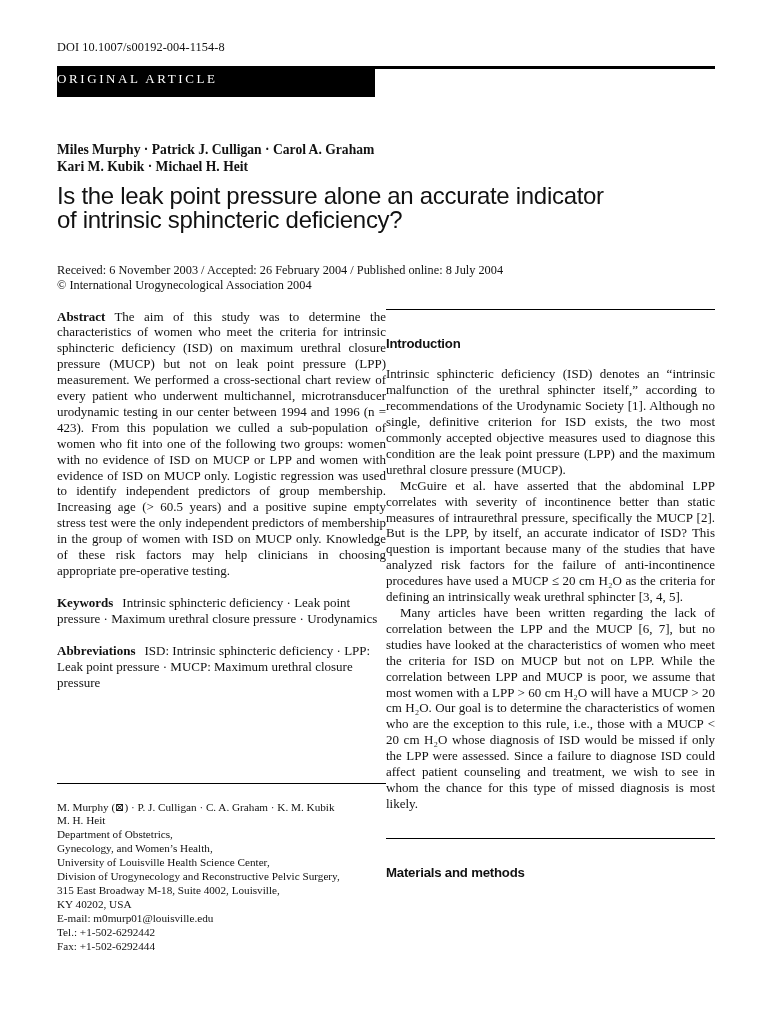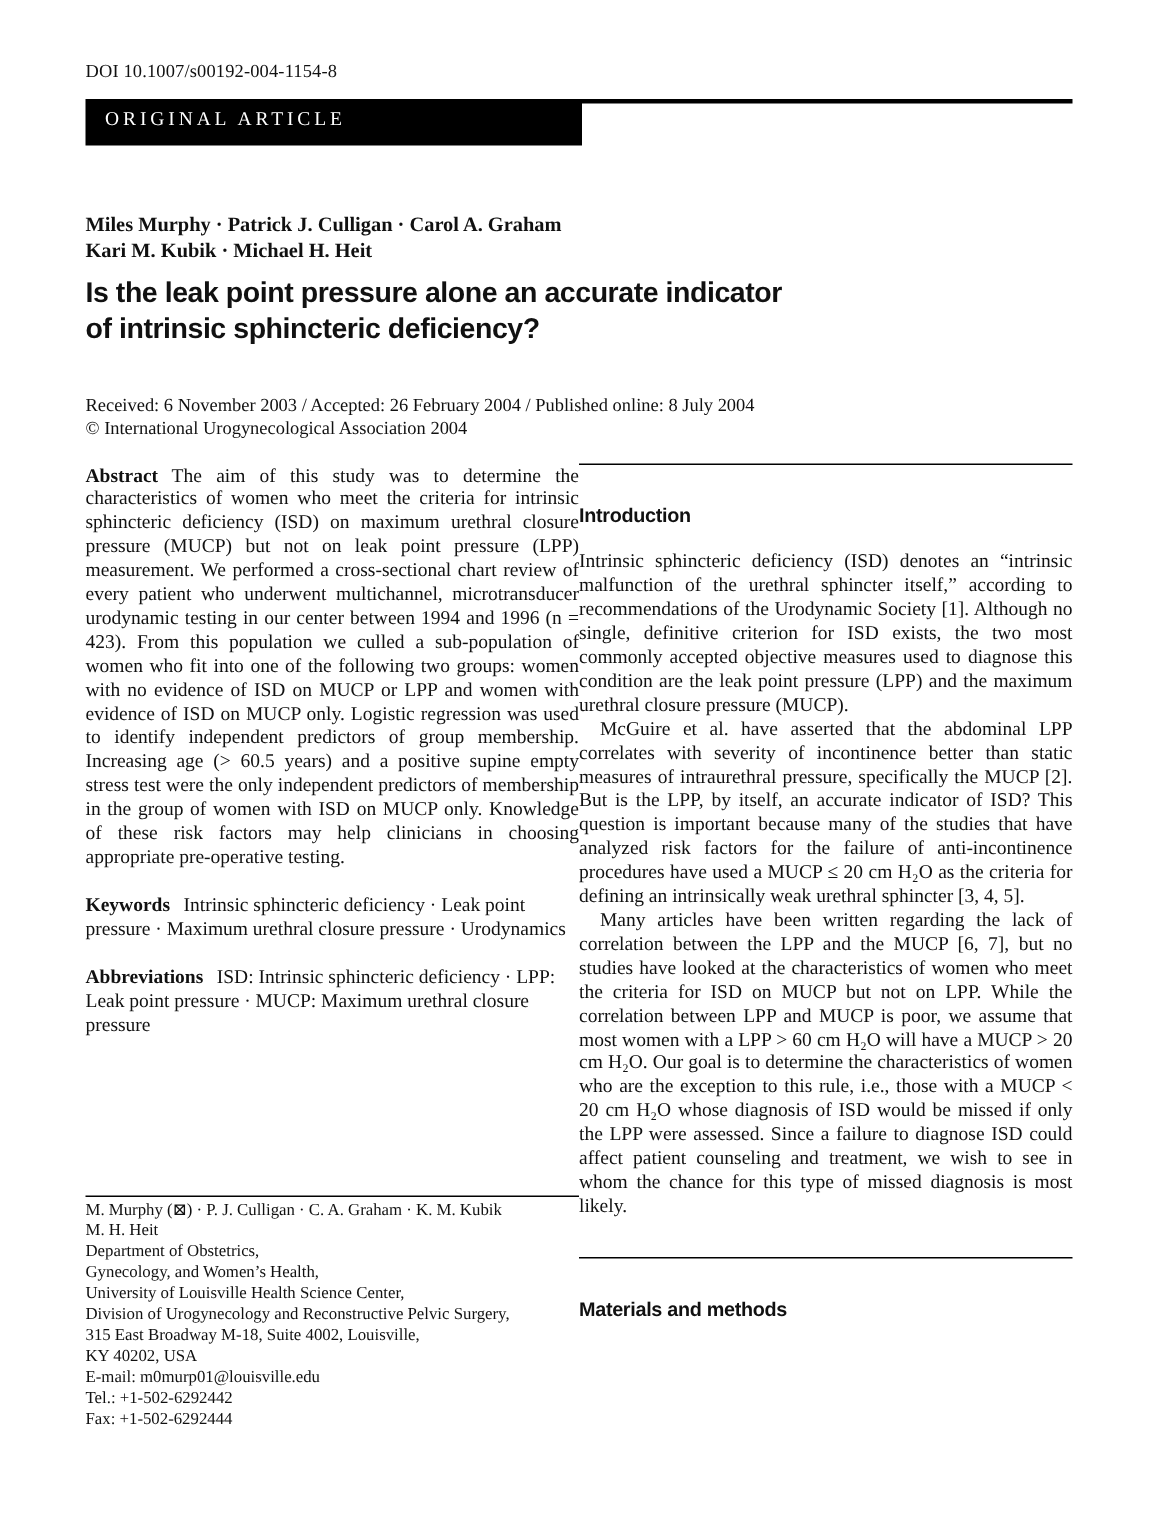--- a/index.html
+++ b/index.html
@@ -4,46 +4,46 @@
 <style>
   html,body{margin:0;padding:0;background:#ffffff;}
   body{width:776px;height:1024px;position:relative;overflow:hidden;
        font-family:"Liberation Serif","DejaVu Serif",serif;color:#111;}
   .page{padding:40px 61px 0 57px;box-sizing:border-box;width:776px;height:1024px;}
 
   
   .journal-head{font-size:12.3px;line-height:14.5px;letter-spacing:.1px;}
   .banner-row{display:flex;align-items:flex-start;margin-top:11px;}
   .banner{background:#000;color:#fff;width:318px;height:31px;line-height:26px;
-          padding-left:13px;font-size:13px;letter-spacing:2.6px;
+          font-size:13px;letter-spacing:2.6px;
           font-family:"Liberation Serif","DejaVu Serif",serif;}
   .banner-rule{flex:1;height:3px;background:#000;}
 
   
   .authors{margin-top:44px;font-weight:bold;font-size:13.6px;line-height:17px;}
   .title{margin-top:9px;font-family:"Liberation Sans","DejaVu Sans",sans-serif;
-         font-weight:bold;font-size:19px;line-height:24.5px;letter-spacing:-0.3px;}
+         font-weight:normal;font-size:24px;line-height:24.5px;letter-spacing:-0.3px;}
 
   
   .dates{margin-top:30px;font-size:12.3px;line-height:15px;}
 
   
   .columns{margin-top:16px;display:flex;}
   .col{flex:1;min-width:0;font-size:13px;line-height:15.9px;text-align:justify;}
   .col p{margin:0;}
   .left-col{display:flex;flex-direction:column;height:645px;}
   .lbl{font-weight:bold;margin-right:9px;}
   .kw{margin-top:16px !important;text-align:left;}
   .rule{border:none;border-top:1.6px solid #000;margin:0;}
   .sec-head{font-family:"Liberation Sans","DejaVu Sans",sans-serif;font-weight:bold;
             font-size:13.2px;margin:26px 0 15px 0;text-align:left;letter-spacing:-0.2px;}
   .indent{text-indent:14px;}
 
   
-  .footnote{margin-top:auto;border-top:1.2px solid #000;padding-top:3px;
+  .footnote{margin-top:auto;border-top:1.2px solid #000;padding-top:17px;
             font-size:11.2px;line-height:13.9px;text-align:left;}
 
   .mm-rule{margin-top:26px;}
 </style>
 </head>
 <body>
 
 <div class="page">
 
   <div class="journal-head">

